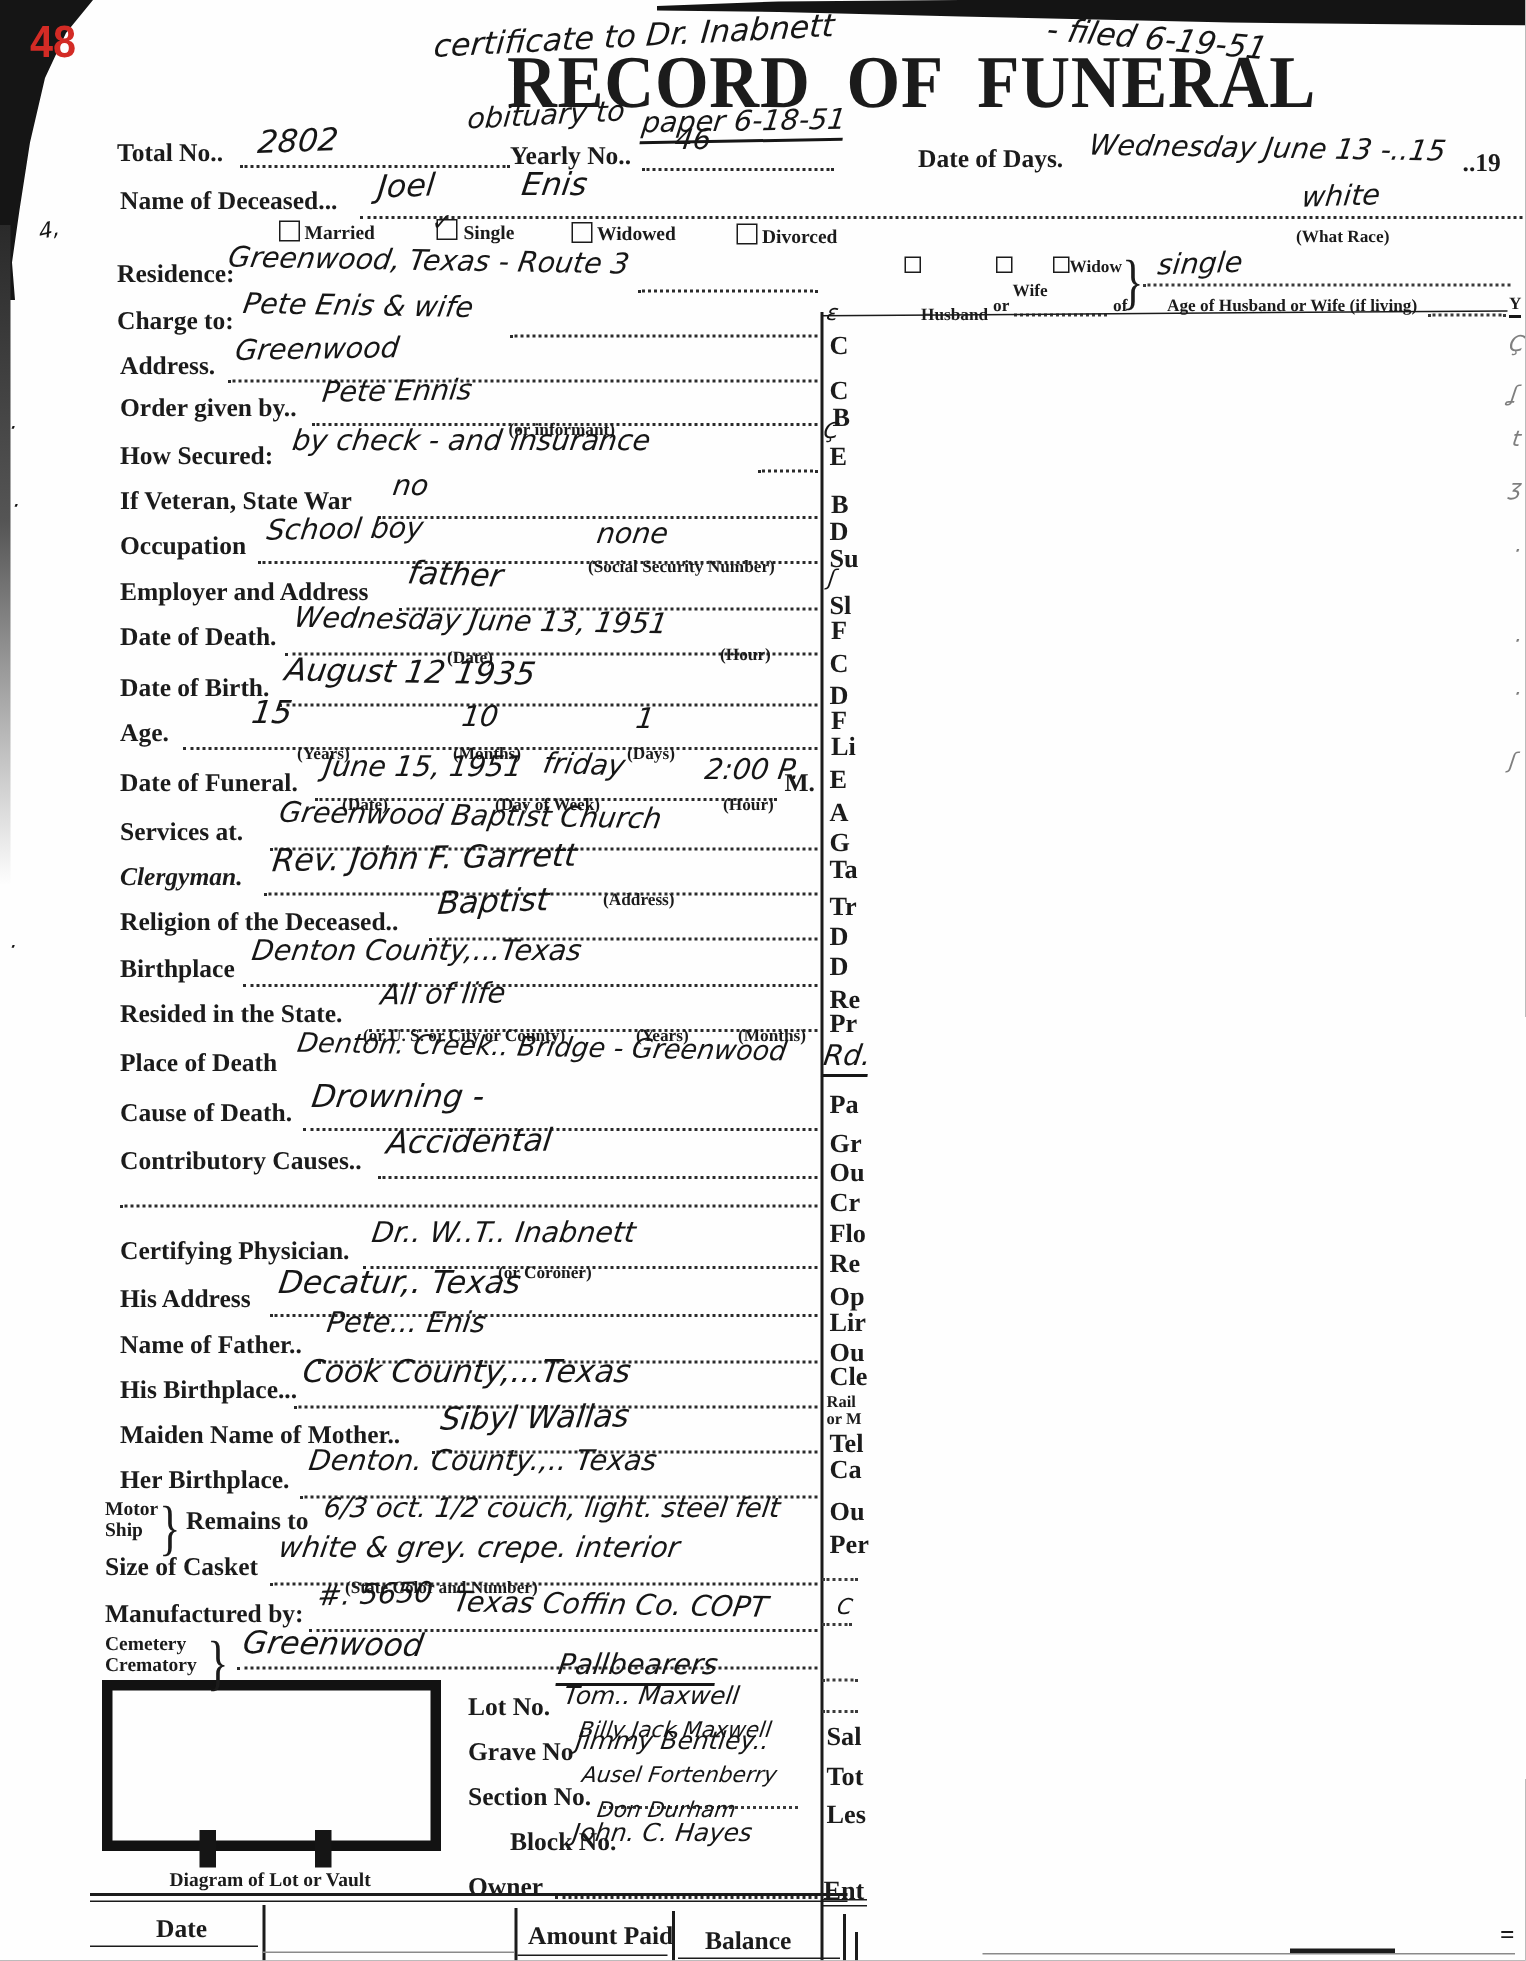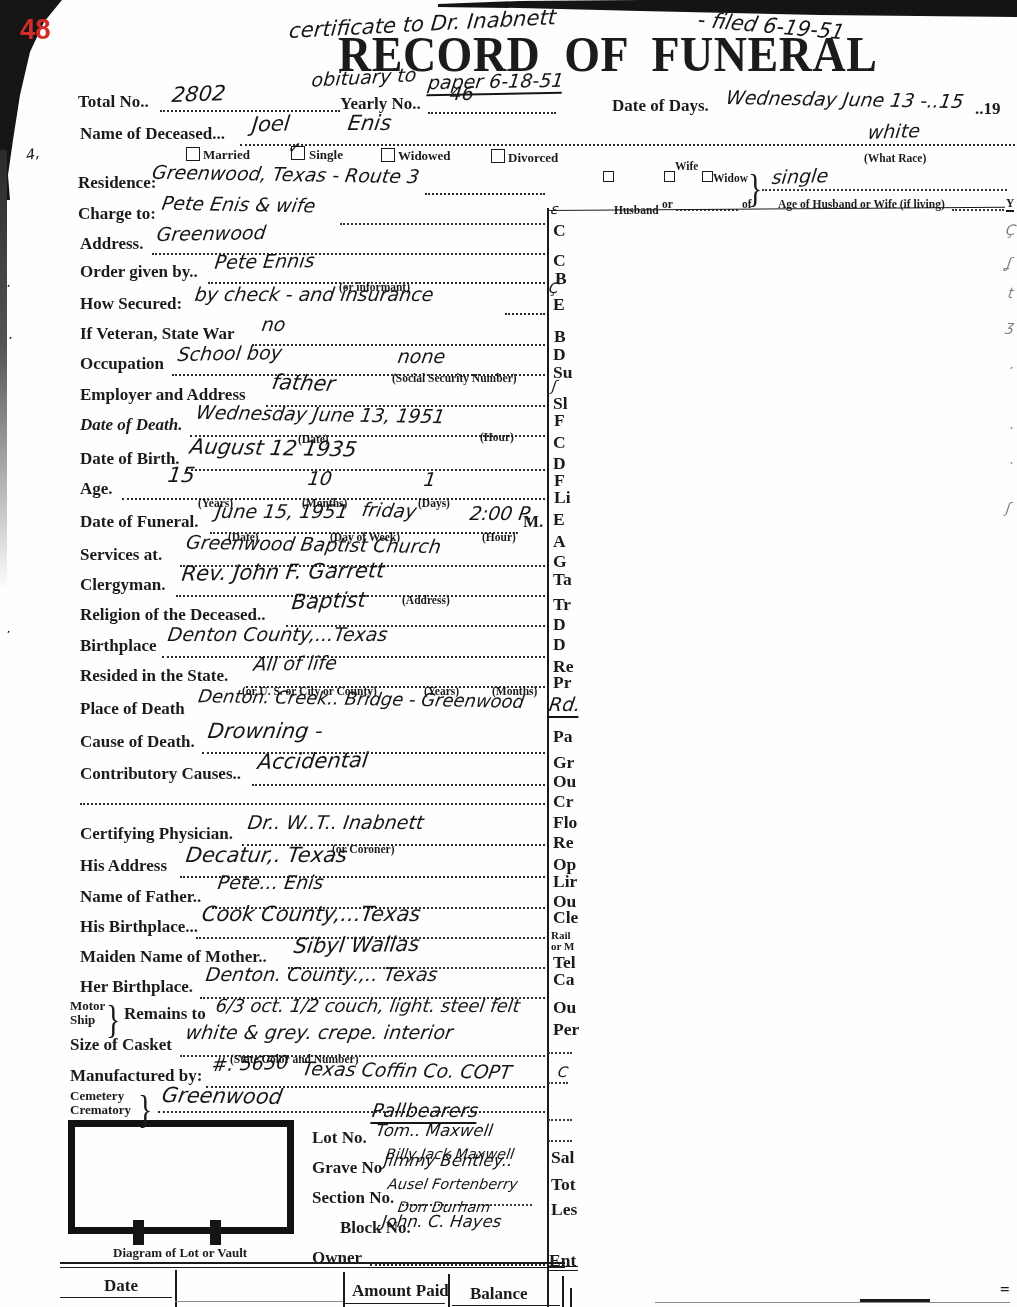--- a/index.html
+++ b/index.html
@@ -84,21 +84,21 @@
     <div class="it cb" style="left: 381px; top: 148px;"></div>
     <div class="it lbl-s13" style="left: 398px; top: 148px;">Widowed</div>
     <div class="it cb" style="left: 491px; top: 149px;"></div>
     <div class="it lbl-s13" style="left: 508px; top: 150px;">Divorced</div>
     <div class="it lbl" style="left: 78px; top: 173px;">Residence:</div>
     <div class="it hw" style="left: 152px; top: 163px; transform: skewX(-8deg) rotate(1deg);">Greenwood, Texas - Route 3</div>
     <div class="it dots" style="left: 425px; top: 190px; width: 120px;"></div>
     <div class="it cb-sm" style="left: 603px; top: 171px;"></div>
     <div class="it lbl-sm" style="left: 614px; top: 172px; margin-top: 32px;">Husband</div>
     <div class="it cb-sm" style="left: 664px; top: 171px;"></div>
-    <div class="it lbl-sm" style="left: 675px; top: 160px;">Wife</div>
+    <div class="it lbl-sm" style="left: 675px; top: 188px;">Wife</div>
     <div class="it cb-sm" style="left: 702px; top: 171px;"></div>
     <div class="it lbl-sm" style="left: 713px; top: 172px;">Widow</div>
     <div class="it brace" style="left: 748px; top: 166px;">}</div>
     <div class="it hw" style="left: 772px; top: 165px; transform: skewX(-8deg) rotate(-2deg);">single</div>
     <div class="it dotsf" style="left: 762px; top: 187px; width: 245px;"></div>
     <div class="it lbl-sm" style="left: 662px; top: 198px;">or</div>
     <div class="it dotsf" style="left: 676px; top: 207px; width: 62px;"></div>
     <div class="it lbl-sm" style="left: 742px; top: 198px;">of</div>
     <div class="it lbl-sm" style="left: 778px; top: 198px;">Age of Husband or Wife (if living)</div>
     <div class="it dotsf" style="left: 952px; top: 207px; width: 52px;"></div>
@@ -120,21 +120,21 @@
     <div class="it hw" style="left: 262px; top: 313px;">no</div>
     <div class="it dots" style="left: 252px; top: 341px; width: 293px;"></div>
     <div class="it lbl" style="left: 80px; top: 354px;">Occupation</div>
     <div class="it hw" style="left: 178px; top: 342px; transform: skewX(-8deg) rotate(-1deg);">School   boy</div>
     <div class="it hw" style="left: 398px; top: 345px;">none</div>
     <div class="it dots" style="left: 172px; top: 371px; width: 373px;"></div>
     <div class="it lbl-sm" style="left: 392px; top: 372px;">(Social Security Number)</div>
     <div class="it lbl" style="left: 80px; top: 385px;">Employer and Address</div>
     <div class="it hw hw-lg" style="left: 272px; top: 371px; transform: skewX(-8deg) rotate(2deg);">father</div>
     <div class="it dots" style="left: 266px; top: 402px; width: 279px;"></div>
-    <div class="it lbl" style="left: 80px; top: 415px; font-style: italic;">Date of Death.</div>
+    <div class="it lbl" style="left: 80px; top: 415px;">Date of Death.</div>
     <div class="it hw" style="left: 196px; top: 403px; transform: skewX(-8deg) rotate(1deg);">Wednesday  June 13, 1951</div>
     <div class="it dots" style="left: 190px; top: 432px; width: 355px;"></div>
     <div class="it lbl-sm" style="left: 298px; top: 433px;">(Date)</div>
     <div class="it lbl-sm" style="left: 480px; top: 431px;">(Hour)</div>
     <div class="it lbl" style="left: 80px; top: 449px;">Date of Birth.</div>
     <div class="it hw hw-lg" style="left: 190px; top: 436px; transform: skewX(-8deg) rotate(1deg);">August     12  1935</div>
     <div class="it dots" style="left: 186px; top: 466px; width: 359px;"></div>
     <div class="it lbl" style="left: 80px; top: 479px;">Age.</div>
     <div class="it hw hw-lg" style="left: 168px; top: 463px;">15</div>
     <div class="it hw" style="left: 308px; top: 467px;">10</div>
@@ -148,21 +148,21 @@
     <div class="it hw" style="left: 362px; top: 499px; transform: skewX(-8deg) rotate(2deg);">friday</div>
     <div class="it hw" style="left: 470px; top: 502px;">2:00 P.</div>
     <div class="it lbl" style="left: 523px; top: 512px;">M.</div>
     <div class="it dots" style="left: 210px; top: 529px; width: 308px;"></div>
     <div class="it lbl-sm" style="left: 228px; top: 531px;">(Date)</div>
     <div class="it lbl-sm" style="left: 330px; top: 531px;">(Day of Week)</div>
     <div class="it lbl-sm" style="left: 482px; top: 531px;">(Hour)</div>
     <div class="it lbl" style="left: 80px; top: 545px;">Services at.</div>
     <div class="it hw" style="left: 186px; top: 533px; transform: skewX(-8deg) rotate(1deg);">Greenwood  Baptist  Church</div>
     <div class="it dots" style="left: 180px; top: 562px; width: 365px;"></div>
-    <div class="it lbl" style="left: 80px; top: 575px;">Clergyman.</div>
+    <div class="it lbl" style="left: 80px; top: 575px; font-style: italic;">Clergyman.</div>
     <div class="it hw hw-lg" style="left: 182px; top: 560px; transform: skewX(-8deg) rotate(-1deg);">Rev.  John  F.  Garrett</div>
     <div class="it dots" style="left: 176px; top: 592px; width: 369px;"></div>
     <div class="it lbl-sm" style="left: 402px; top: 594px;">(Address)</div>
     <div class="it lbl" style="left: 80px; top: 605px;">Religion of the Deceased..</div>
     <div class="it hw hw-lg" style="left: 292px; top: 589px; transform: skewX(-8deg) rotate(-2deg);">Baptist</div>
     <div class="it dots" style="left: 286px; top: 622px; width: 259px;"></div>
     <div class="it lbl" style="left: 80px; top: 636px;">Birthplace</div>
     <div class="it hw" style="left: 168px; top: 623px;">Denton  County,...Texas</div>
     <div class="it dots" style="left: 162px; top: 653px; width: 383px;"></div>
     <div class="it lbl" style="left: 80px; top: 666px;">Resided in the State.</div>

